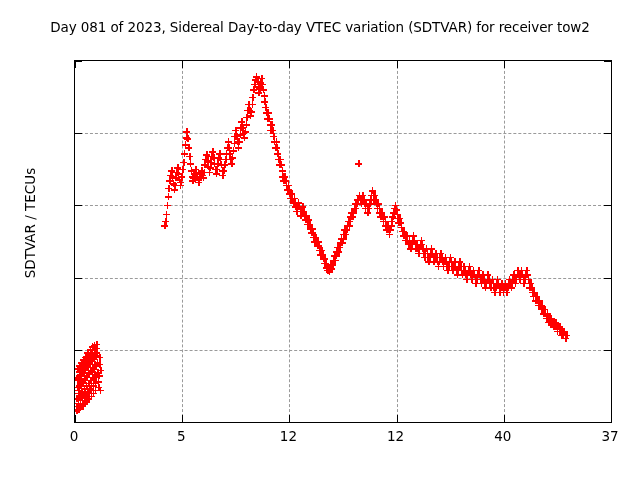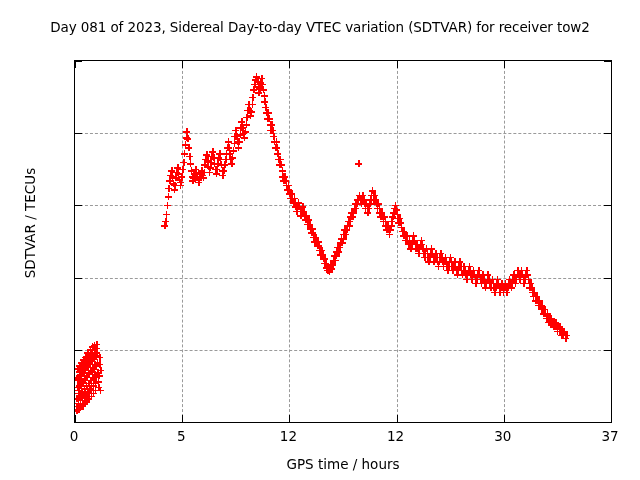--- a/index.html
+++ b/index.html
@@ -753,21 +753,20 @@
         <div class="pt" style="left: 491.834px; top: 274.36px;"></div>
       </div>
   </div>
 
   <div id="ytick-labels"></div>
   <div id="xtick-labels">
       <div class="xlabel-tick" style="left: 74px; top: 430px;">0</div>
       <div class="xlabel-tick" style="left: 181.2px; top: 430px;">5</div>
       <div class="xlabel-tick" style="left: 288.4px; top: 430px;">12</div>
       <div class="xlabel-tick" style="left: 395.6px; top: 430px;">12</div>
-      <div class="xlabel-tick" style="left: 502.8px; top: 430px;">30</div>
+      <div class="xlabel-tick" style="left: 502.8px; top: 430px;">40</div>
       <div class="xlabel-tick" style="left: 610px; top: 430px;">37</div>
     </div>
 
-  <div id="x-axis-title">GPS time / hours</div>
 
   <div id="y-axis-title">SDTVAR / TECUs</div>
 
 </div>
 
 </body></html>

